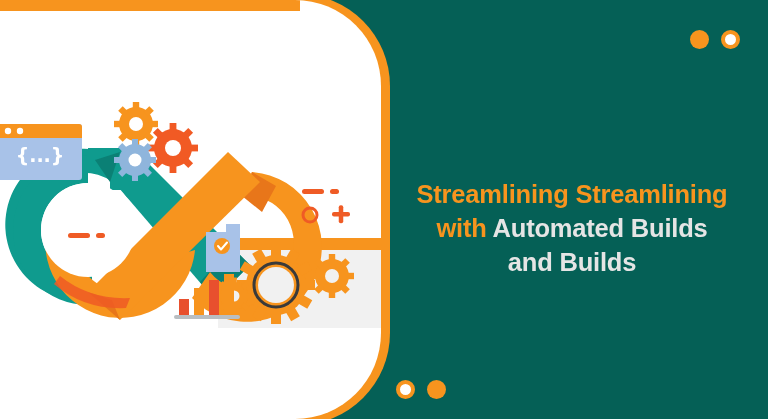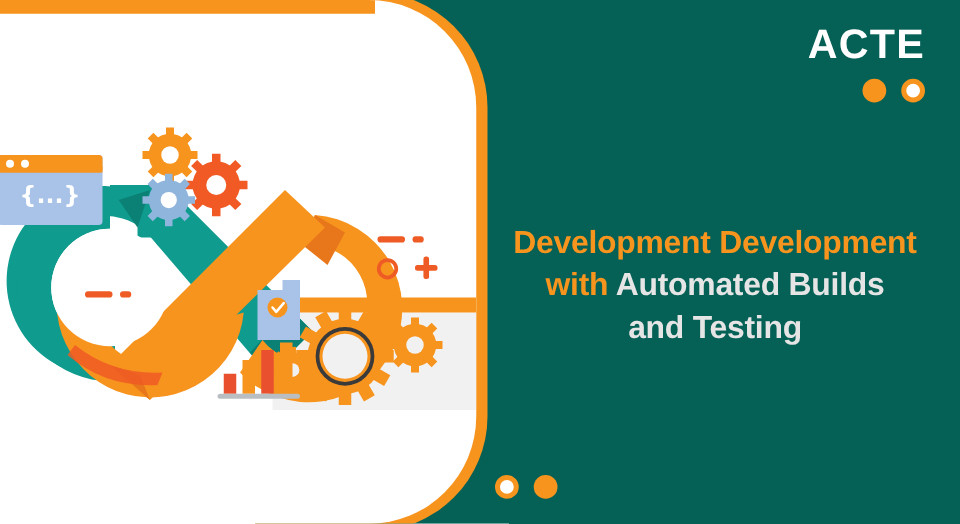--- a/index.html
+++ b/index.html
@@ -315,34 +315,33 @@
             <rect x="378.75" y="205.25" width="4.5" height="18" rx="2" fill="#EF5B25"></rect>
             <circle cx="19" cy="289" r="7" fill="none" stroke="#EF5B25" stroke-width="3"></circle>
           </g>
 
         </svg>
       </div>
     </div>
   </div>
 
   <div class="logo">
-    <div class="logo-word">ACTE</div>
     <div class="logo-dots">
       <span class="dot-solid"></span>
       <span class="dot-ring"></span>
     </div>
   </div>
 
   <div class="headline">
-    <span class="hl-orange">Development Development</span>
+    <span class="hl-orange">Streamlining Streamlining</span>
     <br>
     <span class="hl-orange">with</span>
     <span class="hl-white">Automated Builds</span>
     <br>
-    <span class="hl-white">and Testing</span>
+    <span class="hl-white">and Builds</span>
   </div>
 
   <div class="bottom-dots">
     <span class="dot-ring"></span>
     <span class="dot-solid"></span>
   </div>
 
 </div>
 
 </body></html>

